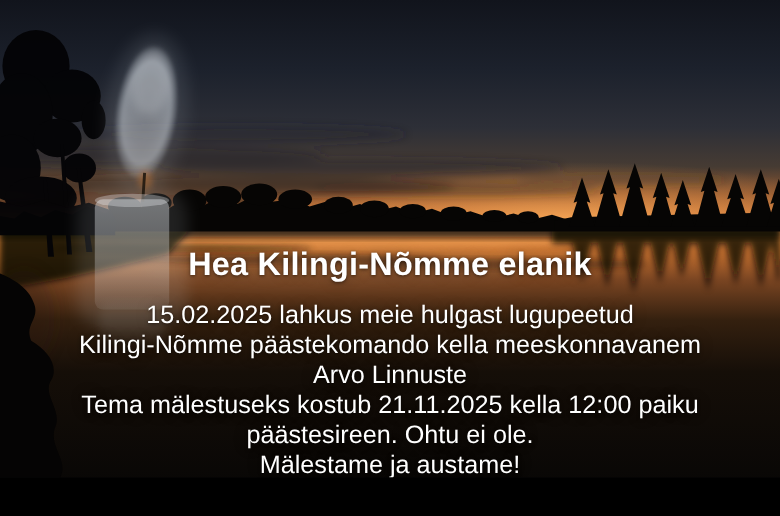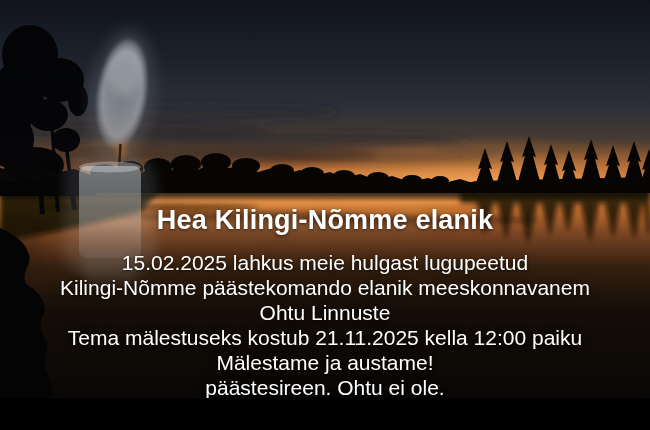--- a/index.html
+++ b/index.html
@@ -196,21 +196,21 @@
       <rect x="79" y="166" width="62" height="92" rx="7" fill="url(#bodyGrad)"></rect>
       <ellipse cx="110" cy="167" rx="31" ry="5.5" fill="#eef2f6" opacity="0.32"></ellipse>
       <rect x="83" y="252" width="54" height="34" rx="8" fill="#dfe5ea" opacity="0.07" filter="url(#b4)"></rect>
     </g>
   </svg>
 
   <div class="overlay">
     <h1>Hea Kilingi-Nõmme elanik</h1>
     <div class="body-lines">
       <div class="line">15.02.2025 lahkus meie hulgast lugupeetud</div>
-      <div class="line">Kilingi-Nõmme päästekomando elanik meeskonnavanem</div>
-      <div class="line">Ohtu Linnuste</div>
+      <div class="line">Kilingi-Nõmme päästekomando kella meeskonnavanem</div>
+      <div class="line">Arvo Linnuste</div>
       <div class="line">Tema mälestuseks kostub 21.11.2025 kella 12:00 paiku</div>
+      <div class="line">päästesireen. Ohtu ei ole.</div>
       <div class="line">Mälestame ja austame!</div>
-      <div class="line">päästesireen. Ohtu ei ole.</div>
     </div>
   </div>
 
 </div>
 
 </body></html>

